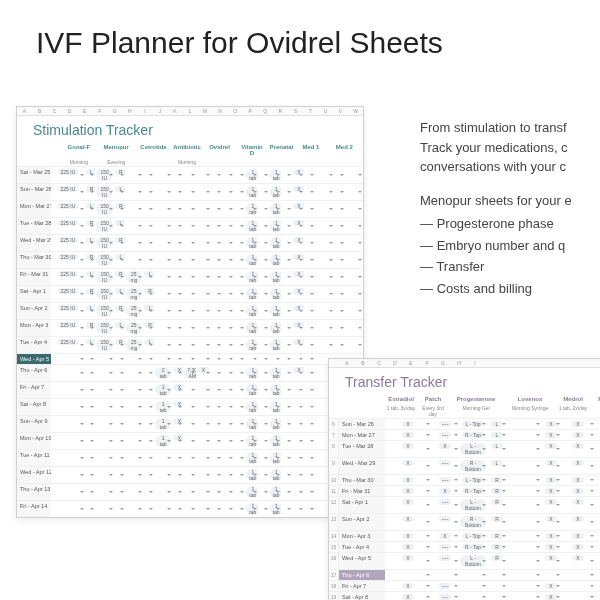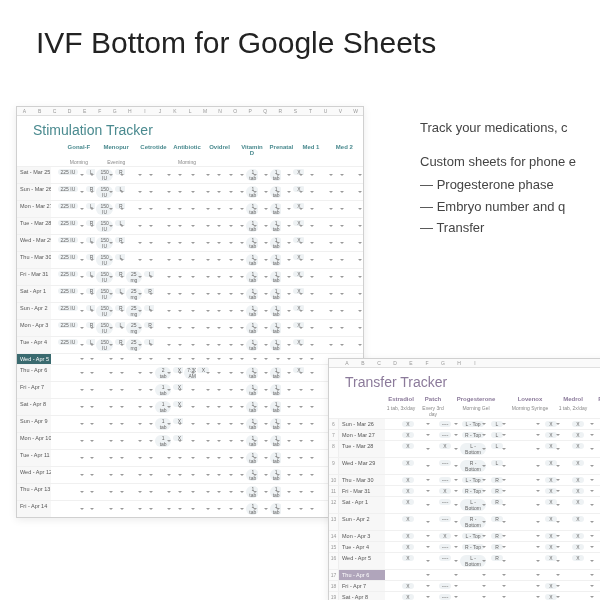--- a/index.html
+++ b/index.html
@@ -66,30 +66,33 @@
   .bottom-note {
     position: absolute; left: 30px; top: 400px; width: 290px;
     font-size: 13.5px; line-height: 1.5; color: #444; text-align: right;
     font-weight: 300;
   }
 </style>
 </head>
 <body>
 
 <div class="header">
-  <div class="title">IVF Bottom for Google Sheets</div>
+  <div class="title">IVF Planner for Ovidrel Sheets</div>
 </div>
 
 <div class="desc">
+  <div>From stimulation to transf</div>
   <div>Track your medications, c</div>
-  <div class="custom-intro">Custom sheets for phone e</div>
+  <div>conversations with your c</div>
+  <div class="custom-intro">Menopur sheets for your e</div>
   <div class="custom-list" id="custom-list">
       <div>Progesterone phase</div>
       <div>Embryo number and q</div>
       <div>Transfer</div>
+      <div>Costs and billing</div>
     </div>
 </div>
 
 <div class="bottom-note">Update from home or on the go from your smart phone or tablet</div>
 
 <div class="sheet sheet1">
   <div class="col-letters" id="s1-letters">
       <div class="col-letter" style="width: 0px;"></div>
       <div class="col-letter" style="width: 16px;">A</div>
       <div class="col-letter" style="width: 16px;">B</div>

